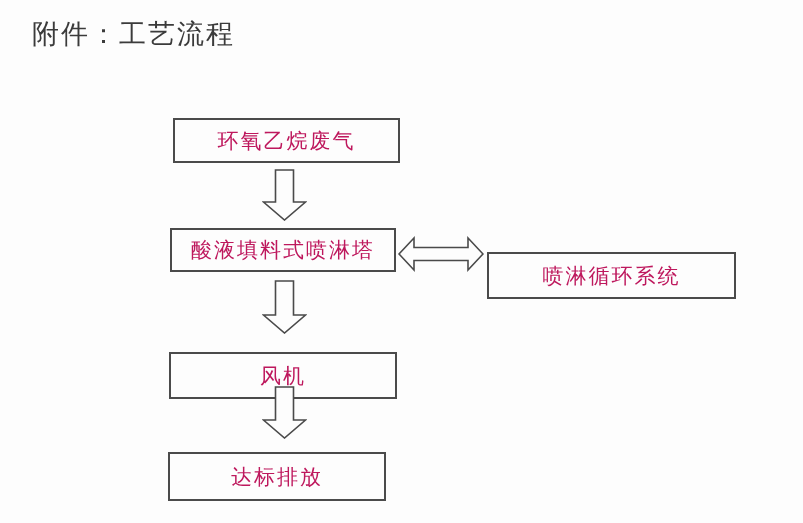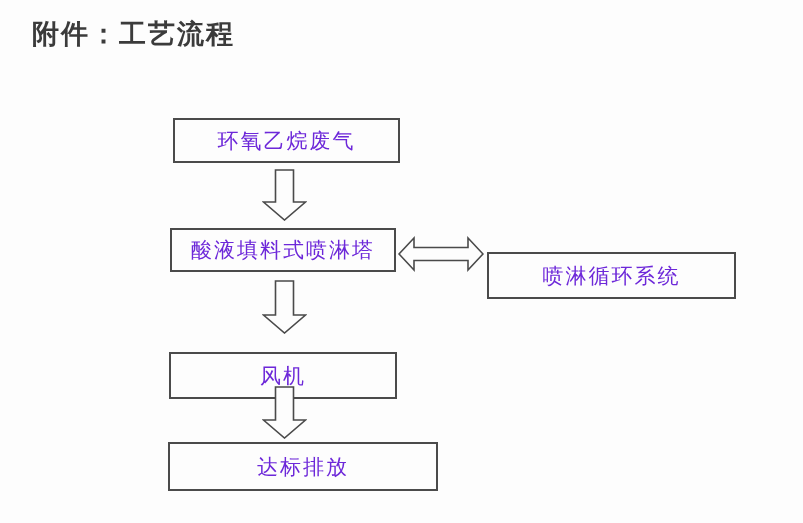--- a/index.html
+++ b/index.html
@@ -14,44 +14,44 @@
     background: #fdfdfd;
     overflow: hidden;
     font-family: "Liberation Serif", "DejaVu Serif", serif;
   }
   .title {
     position: absolute;
     left: 32px;
     top: 16px;
     margin: 0;
     font-size: 27px;
-    font-weight: bold;
+    font-weight: normal;
     letter-spacing: 2px;
     color: #3b3b3b;
   }
   .node {
     position: absolute;
     box-sizing: border-box;
     border: 2px solid #4b4b4b;
     background: #fdfdfd;
     display: flex;
     align-items: center;
     justify-content: center;
   }
   .node span {
     font-size: 21px;
     letter-spacing: 2px;
-    color: #6d28d9;
+    color: #be185d;
     white-space: nowrap;
   }
   .node-eo-waste-gas        { left: 173px; top: 118px; width: 227px; height: 45px; }
   .node-spray-tower         { left: 170px; top: 228px; width: 226px; height: 44px; }
   .node-circulation-system  { left: 487px; top: 233px; width: 249px; height: 47px; margin-top: 19px; }
   .node-fan                 { left: 169px; top: 352px; width: 228px; height: 47px; }
-  .node-discharge           { left: 168px; top: 442px; width: 270px; height: 49px; }
+  .node-discharge           { left: 168px; top: 452px; width: 218px; height: 49px; }
   .connector {
     position: absolute;
     display: block;
   }
   .arrow-down-1 { left: 262px; top: 169px; }
   .arrow-down-2 { left: 262px; top: 280px; }
   .arrow-down-3 { left: 262px; top: 386px; }
   .arrow-horizontal { left: 398px; top: 235px; }
 </style>
 </head>

